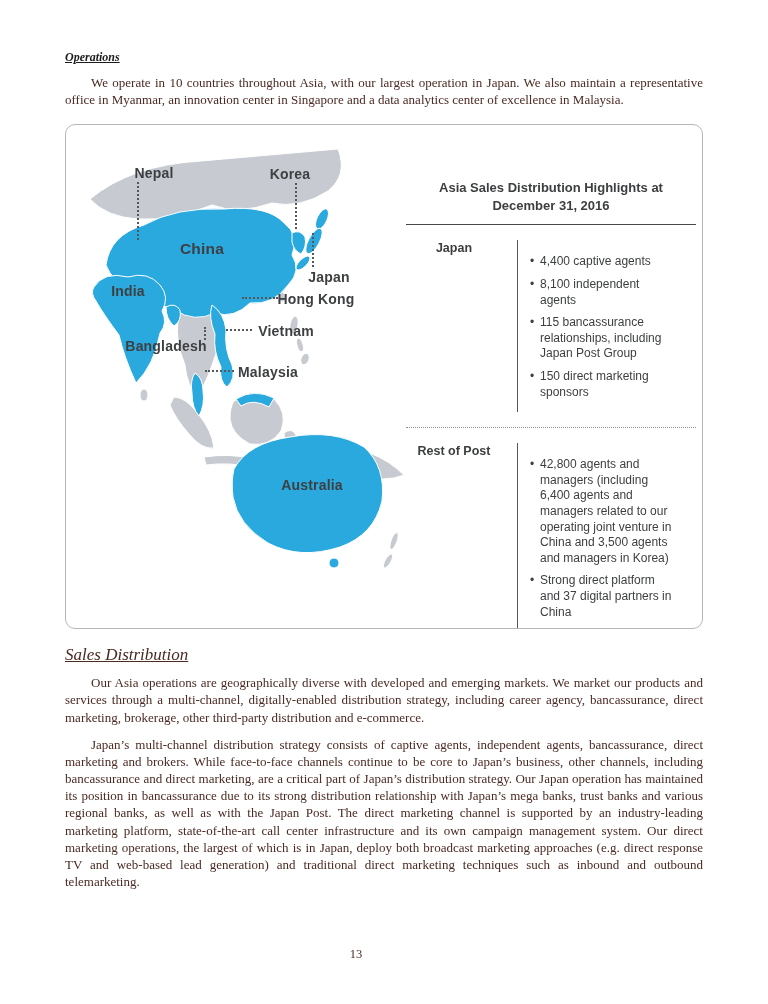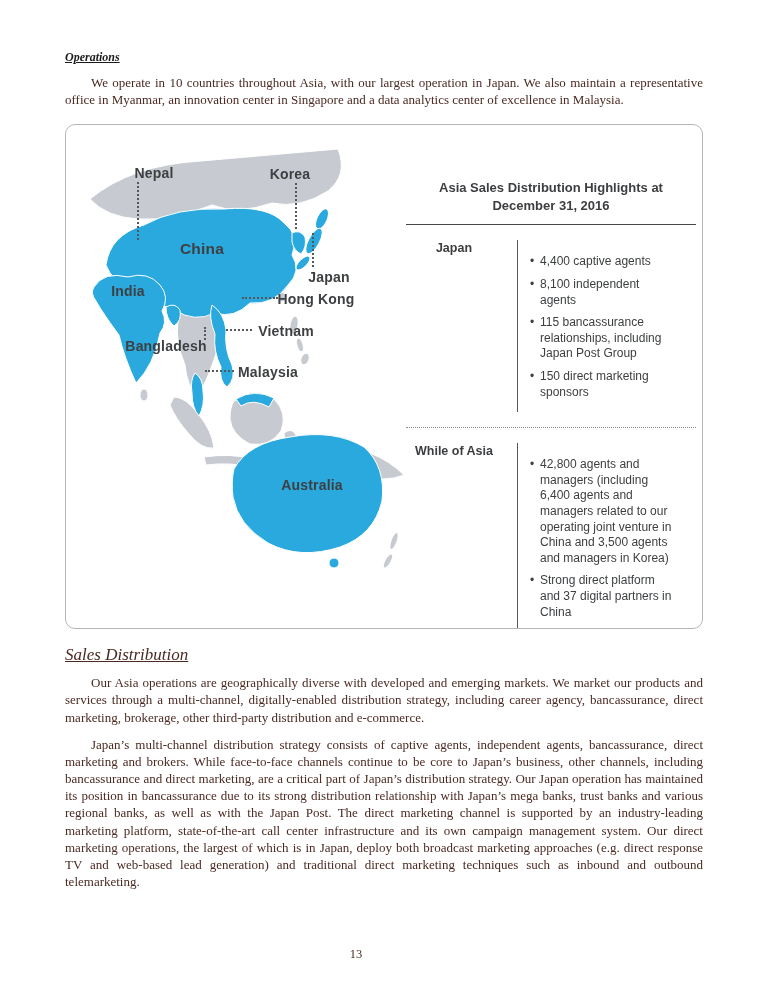--- a/index.html
+++ b/index.html
@@ -167,21 +167,21 @@
           <li>4,400 captive agents</li>
           <li>8,100 independent agents</li>
           <li>115 bancassurance relationships, including Japan Post Group</li>
           <li>150 direct marketing sponsors</li>
         </ul>
       </div>
 
       <div class="tbl-dotted"></div>
 
       <div class="tbl-row">
-        <div class="tbl-label">While of Asia</div>
+        <div class="tbl-label">Rest of Post</div>
         <ul class="bullets">
           <li>42,800 agents and managers (including 6,400 agents and managers related to our operating joint venture in China and 3,500 agents and managers in Korea)</li>
           <li>Strong direct platform and 37 digital partners in China</li>
         </ul>
       </div>
 
     </div>
   </div>
 
   <h3 class="h-sales">Sales Distribution</h3>

